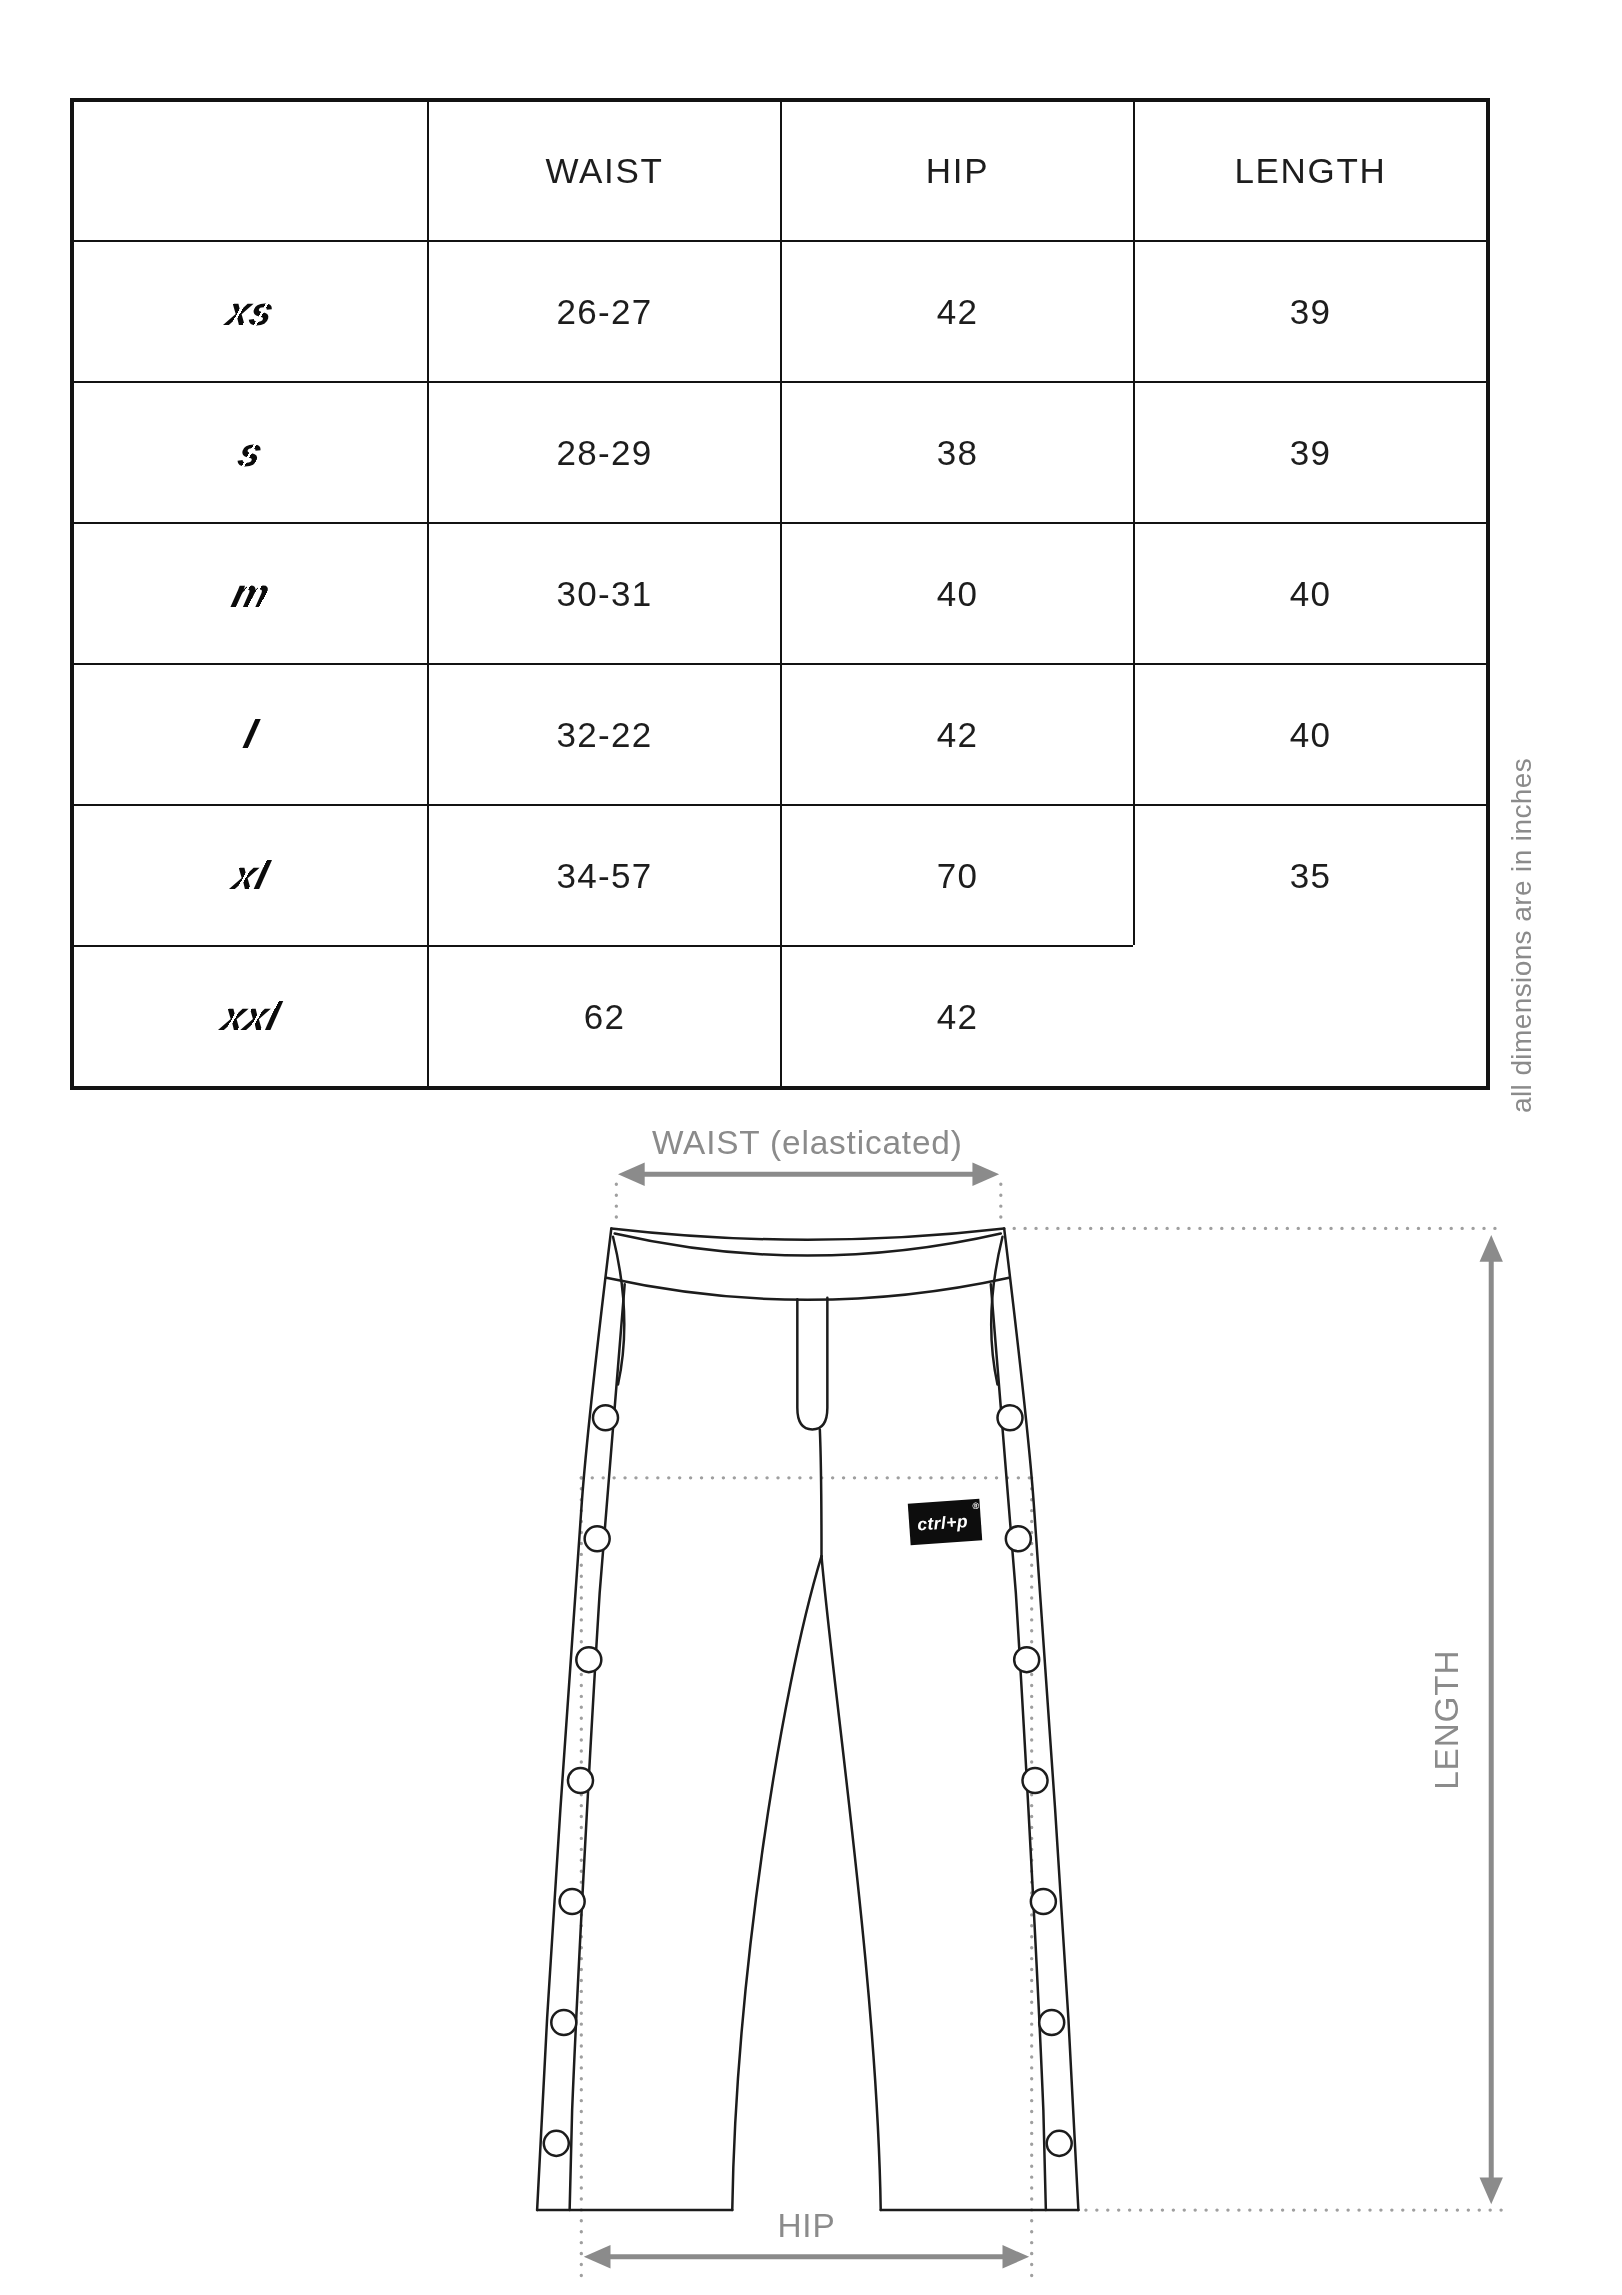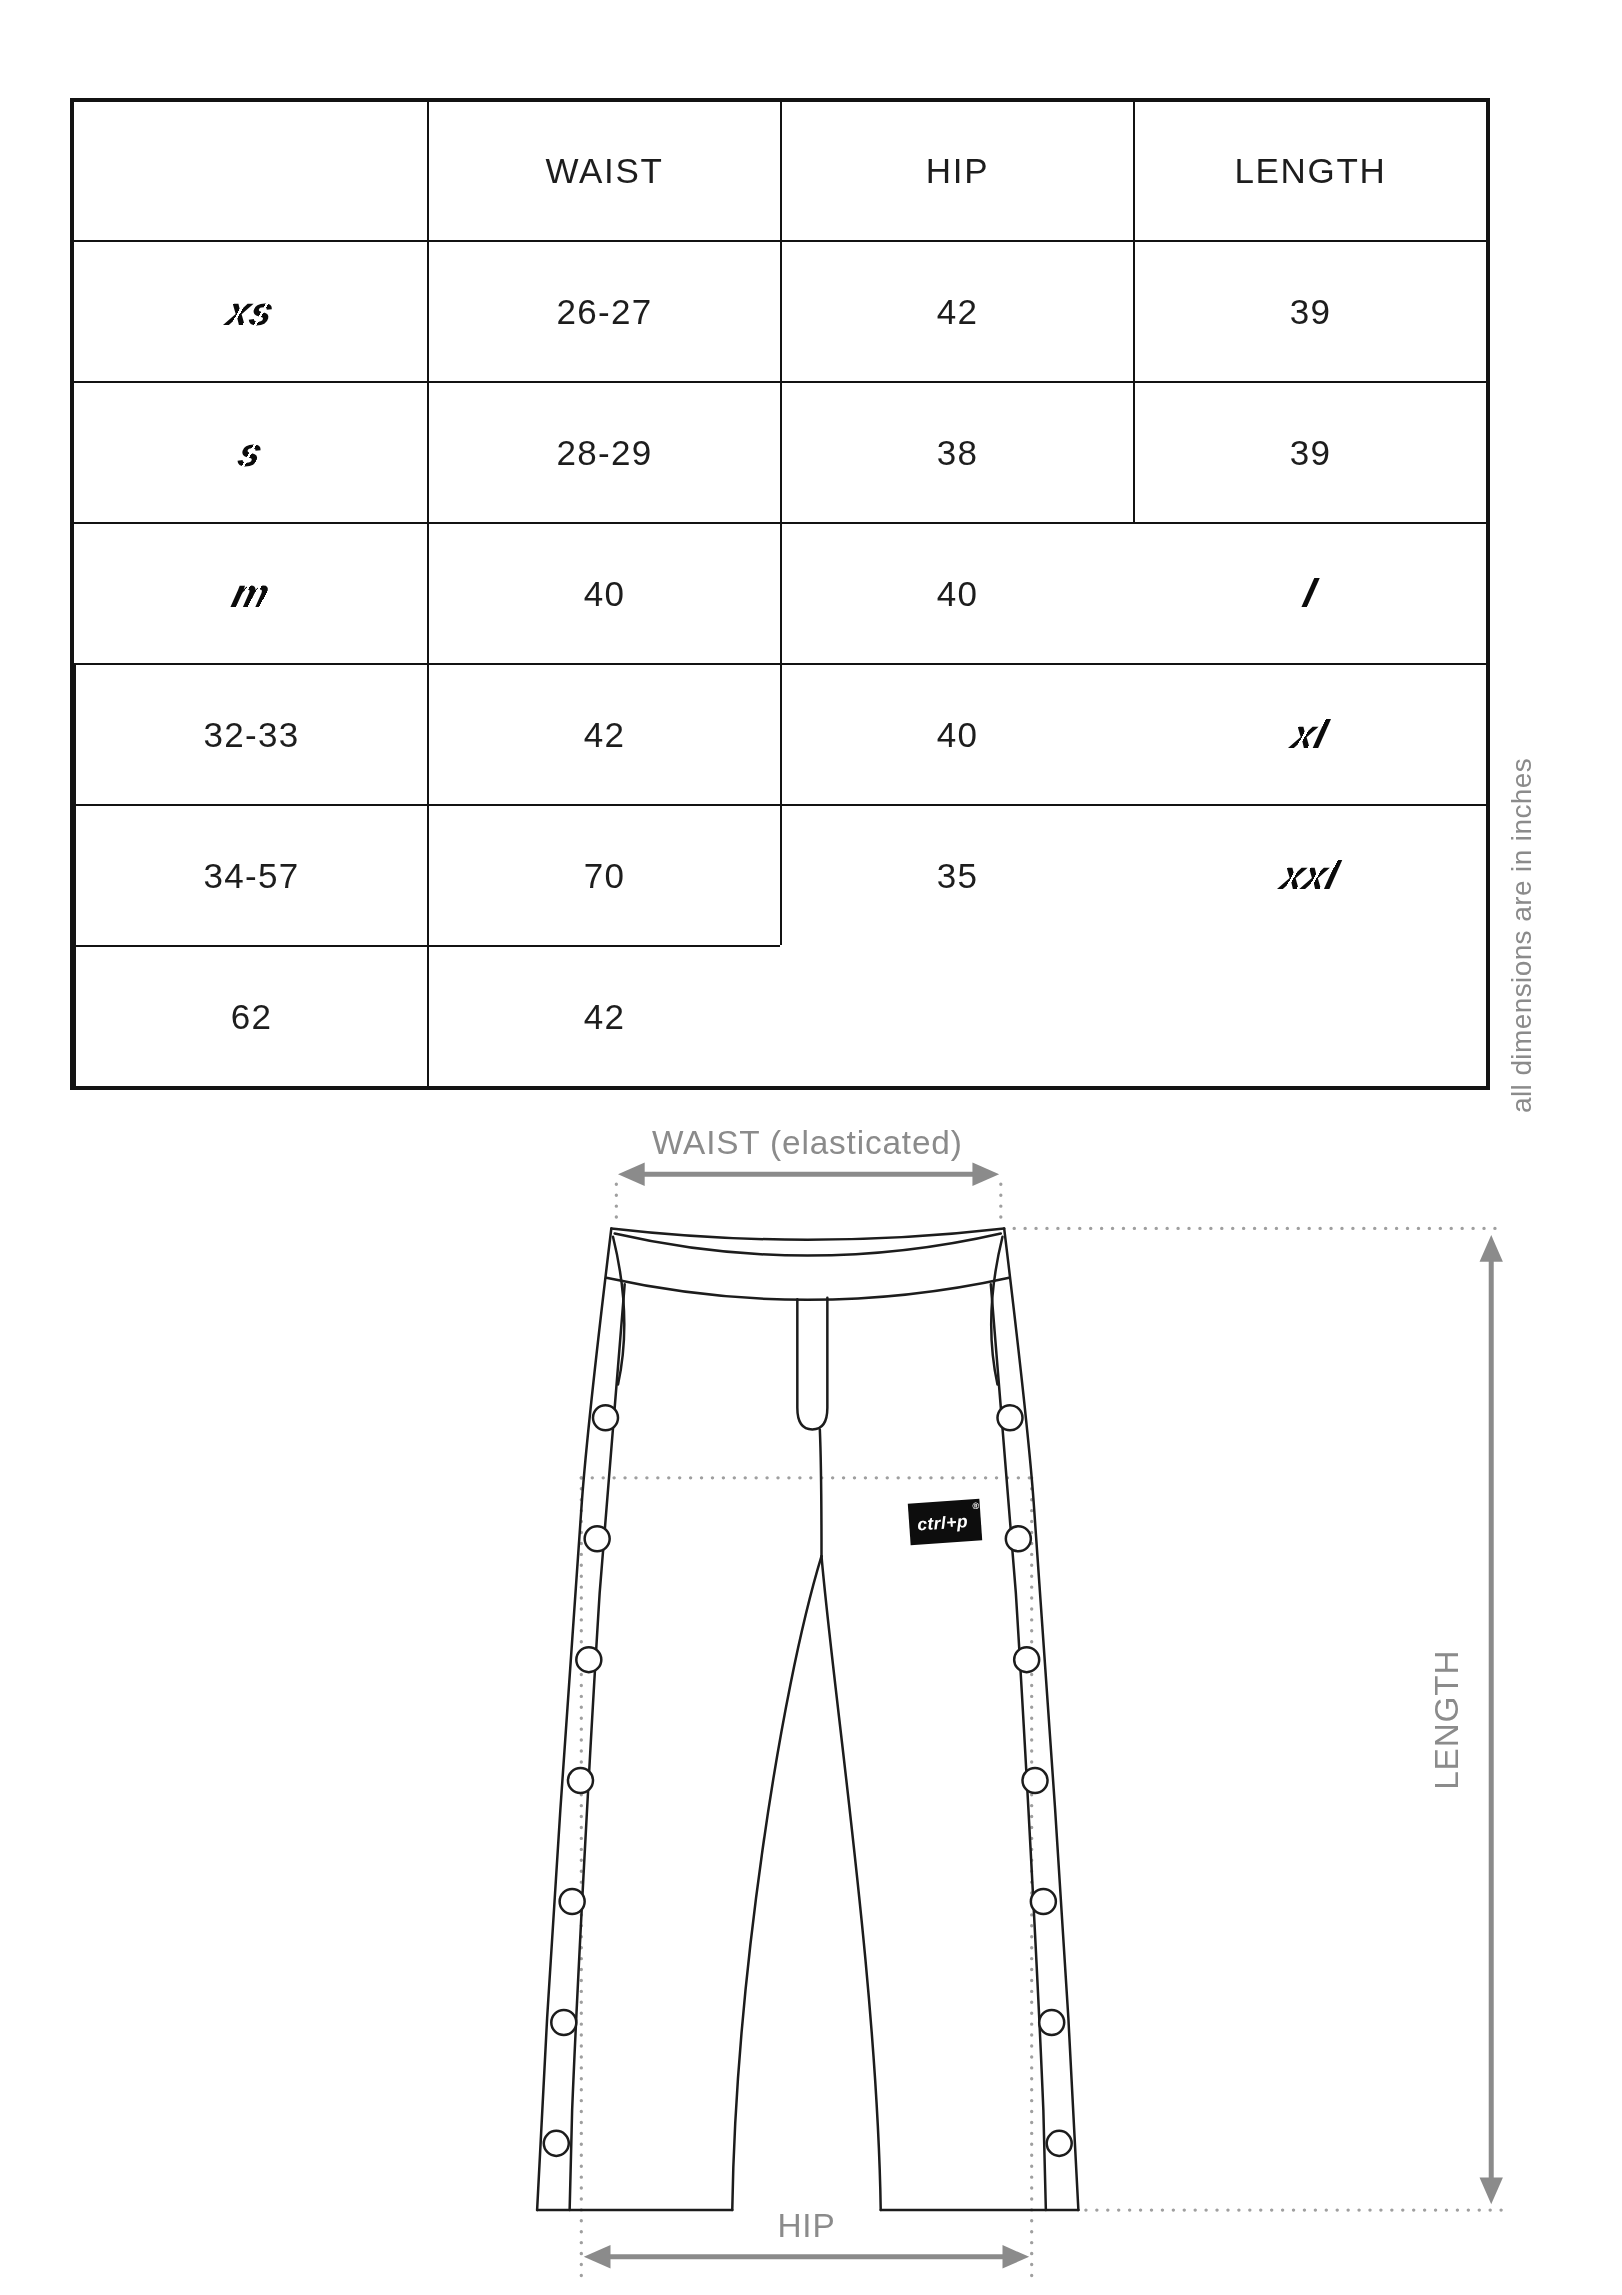--- a/index.html
+++ b/index.html
@@ -125,31 +125,34 @@
         <span>38</span>
       </div>
     <div class="cell">
         <span>39</span>
       </div>
 
     <div class="cell col0">
         <span class="size-logo">m</span>
       </div>
     <div class="cell">
+        <span>30-31</span>
+      </div>
+    <div class="cell">
         <span>40</span>
       </div>
     <div class="cell">
         <span>40</span>
       </div>
 
     <div class="cell col0">
         <span class="size-logo">l</span>
       </div>
     <div class="cell">
-        <span>32-33</span>
+        <span>32-22</span>
       </div>
     <div class="cell">
         <span>42</span>
       </div>
     <div class="cell">
         <span>40</span>
       </div>
 
     <div class="cell col0">
         <span class="size-logo">xl</span>

